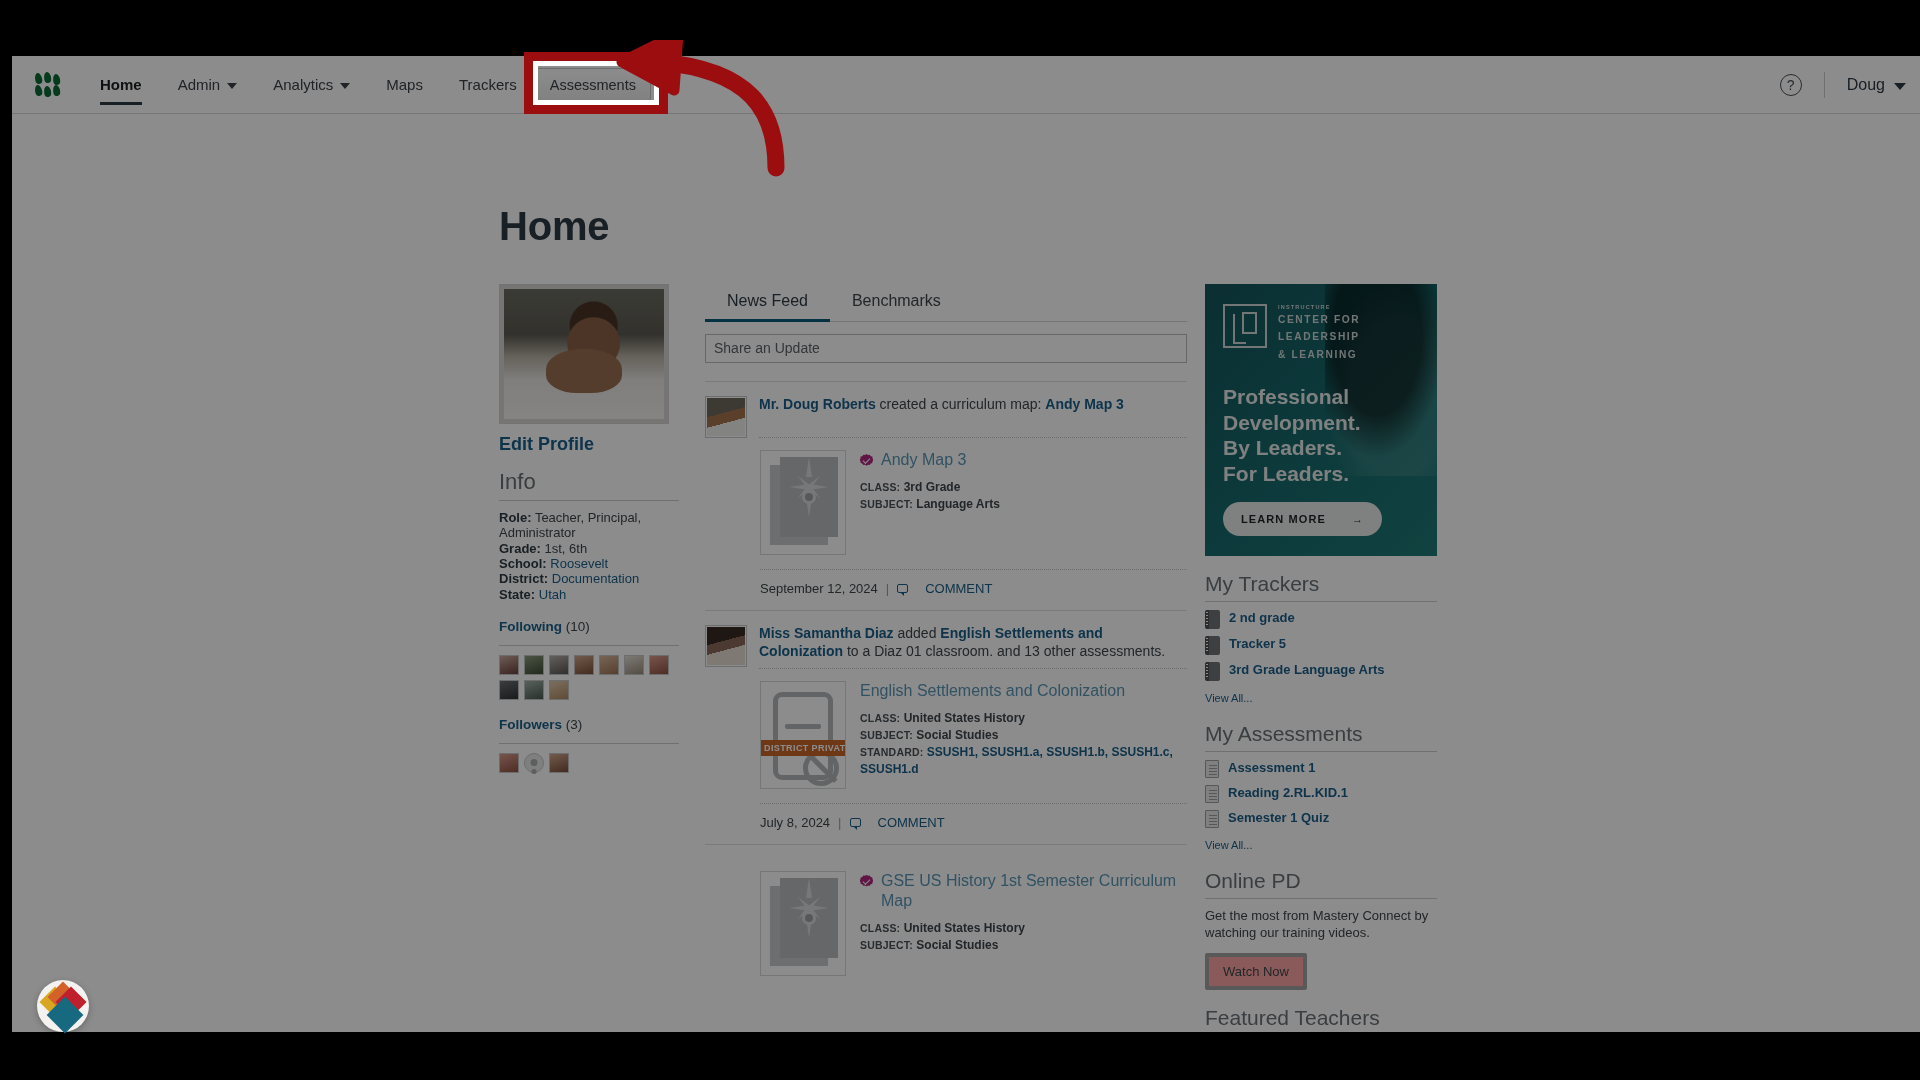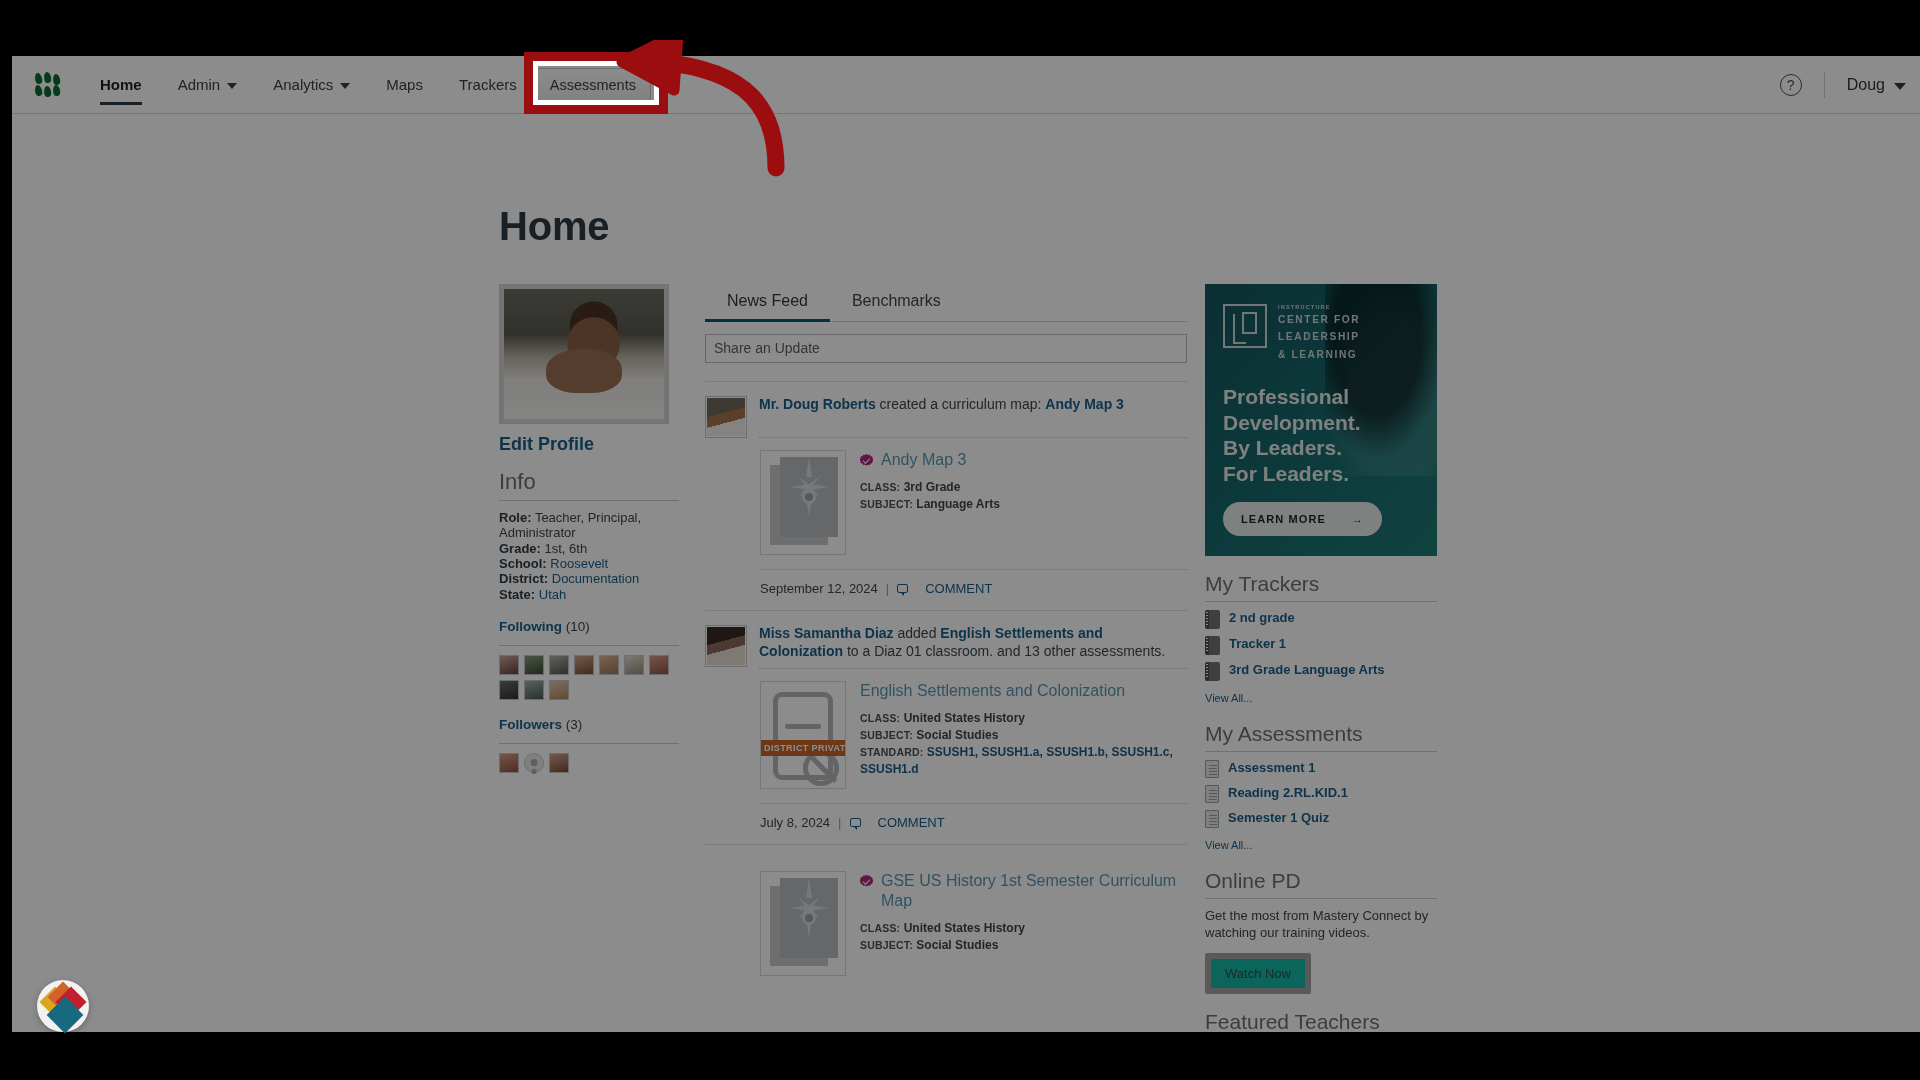--- a/index.html
+++ b/index.html
@@ -443,22 +443,22 @@
     content:""; position:absolute; left:3px; top:4px;
     width:8px;height:1px;background:#9aa0a4;
     box-shadow:0 3px 0 #9aa0a4, 0 6px 0 #9aa0a4, 0 9px 0 #9aa0a4;
   }
   .r-link { font-size: 13px; font-weight: 700; color: #1a5f8a; cursor: pointer; }
   .view-all { font-size: 11px; color: #1a5f8a; cursor: pointer; display:inline-block; margin-top:2px;}
   .pd-text { font-size: 13px; color: #3f464b; line-height: 1.3; margin-top: 9px; }
   .watch-btn {
     margin-top: 11px;
     display: inline-block;
-    border: 6px solid #a3a3a3;
-    background: #14b8a6;
+    border: 4px solid #a3a3a3;
+    background: #fca5a5;
     padding: 7px 14px;
     font-size: 13px; color: #3f464b;
     border-radius: 2px; cursor: pointer; text-align: right;
   }
 
   
   .corner-widget {
     position: absolute;
     left: 37px; bottom: 48px;
     width: 52px; height: 52px;
@@ -786,21 +786,21 @@
         </div>
 
         <div class="r-head">My Trackers</div>
         <div class="r-list">
           <div class="r-row">
             <span class="tracker-ic"></span>
             <span class="r-link">2 nd grade</span>
           </div>
           <div class="r-row">
             <span class="tracker-ic"></span>
-            <span class="r-link">Tracker 1</span>
+            <span class="r-link">Tracker 5</span>
           </div>
           <div class="r-row">
             <span class="tracker-ic"></span>
             <span class="r-link">3rd Grade Language Arts</span>
           </div>
           <span class="view-all">View All...</span>
         </div>
 
         <div class="r-head">My Assessments</div>
         <div class="r-list">

